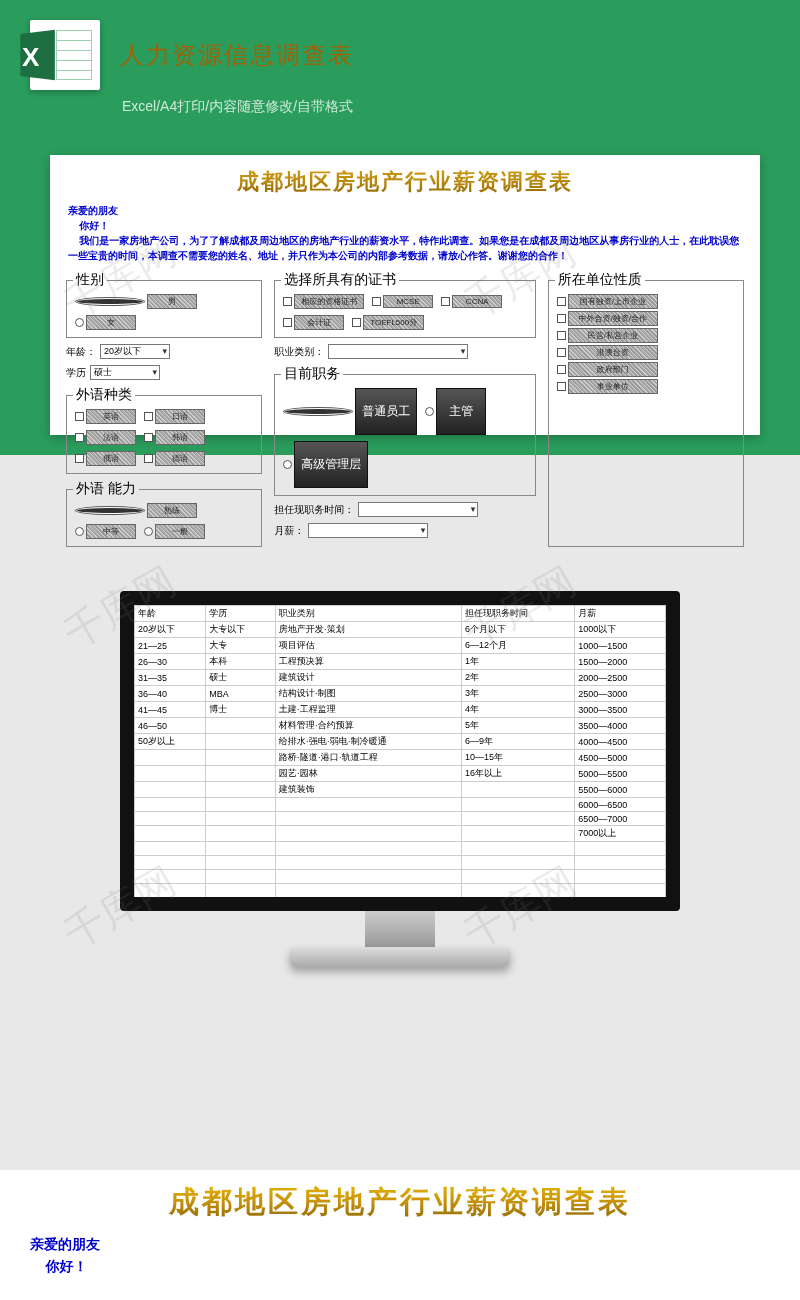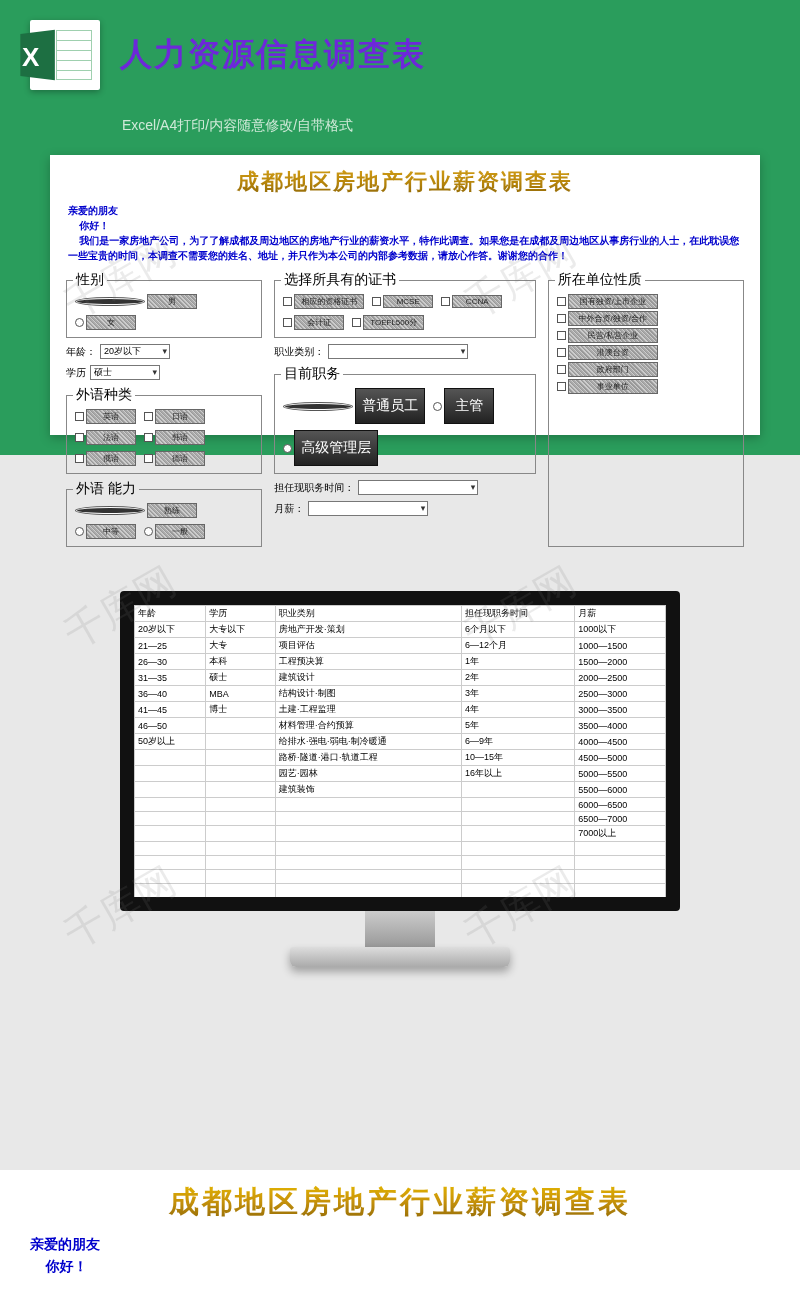--- a/index.html
+++ b/index.html
@@ -20,22 +20,22 @@
     content:""; position:absolute; left:-12px; top:12px; width:36px; height:46px;
     background:#1d6f42; color:#fff; display:flex; align-items:center; justify-content:center;
     transform: perspective(60px) rotateY(-18deg);
   }
   .excel-x { position:absolute; left:-8px; top:22px; color:#fff; font-size:26px; font-weight:bold; font-family:Arial; z-index:2; }
   .excel-grid { position:absolute; right:8px; top:10px; width:36px; height:50px;
     background: repeating-linear-gradient(#fff 0 9px, #9fd0af 9px 10px),
                 repeating-linear-gradient(90deg,#fff 0 17px,#9fd0af 17px 18px);
     border:1px solid #9fd0af;
   }
-  .page-title { color:#6d28d9; font-size: 32px; font-weight: 700; letter-spacing: 2px; }
-  .page-subtitle { color:#cfe9d8; font-size:14px; padding: 8px 0 0 122px; margin-top: 19px; }
+  .page-title { color:#a16207; font-size: 24px; font-weight: 400; letter-spacing: 2px; }
+  .page-subtitle { color:#cfe9d8; font-size:14px; padding: 8px 0 0 122px; }
 
   .preview1 {
     position:absolute; top:155px; left:50px; right:40px; height:280px;
     background:#fff; box-shadow: 0 3px 10px rgba(0,0,0,0.25);
     padding: 12px 10px; font-size:10px;
   }
   .form-title {
     text-align:center; font-size:22px; font-weight:bold;
     background: linear-gradient(180deg,#d4a017 0%, #b8860b 50%, #8b6508 100%);
     -webkit-background-clip: text; background-clip:text; color:transparent;
@@ -52,21 +52,21 @@
     padding:1px 2px;
   }
   .opt .box { width:9px; height:9px; border:1px solid #555; background:#fff; display:inline-block; }
   .opt .rad { width:9px; height:9px; border:1px solid #555; border-radius:50%; background:#fff; display:inline-block; position:relative; }
   .opt .rad.sel::after{ content:""; position:absolute; inset:1px; background:#333; border-radius:50%; }
   .chip {
     background: repeating-linear-gradient(45deg,#aaa 0 1px,#ccc 1px 2px,#999 2px 3px);
     color:#222; font-size:8px; padding:1px 6px; border:1px solid #666;
     display:inline-block; min-width:50px; text-align:center;
   }
-  .chip.dark { background:linear-gradient(#555,#222); color:#fff; border-color:#111; min-width:50px; padding:8px 6px; font-size:14px; }
+  .chip.dark { background:linear-gradient(#555,#222); color:#fff; border-color:#111; min-width:50px; padding:14px 6px; font-size:12px; }
   .lbl-row { display:flex; align-items:center; gap:4px; font-size:10px; }
   .sel { border:1px solid #777; background:#fff; font-size:9px; height:15px; padding:0 16px 0 3px; position:relative; min-width:70px; display:inline-block; line-height:13px; }
   .sel::after{ content:"▾"; position:absolute; right:2px; top:0; font-size:9px; color:#333; }
 
   .monitor {
     position:absolute; top:555px; left:120px; width:560px; height:400px;
   }
   .screen {
     width:100%; height:320px; background:#fff; border:14px solid #111; border-radius:4px;
     overflow:hidden; position:relative; font-size:10px;margin-top:36px;

